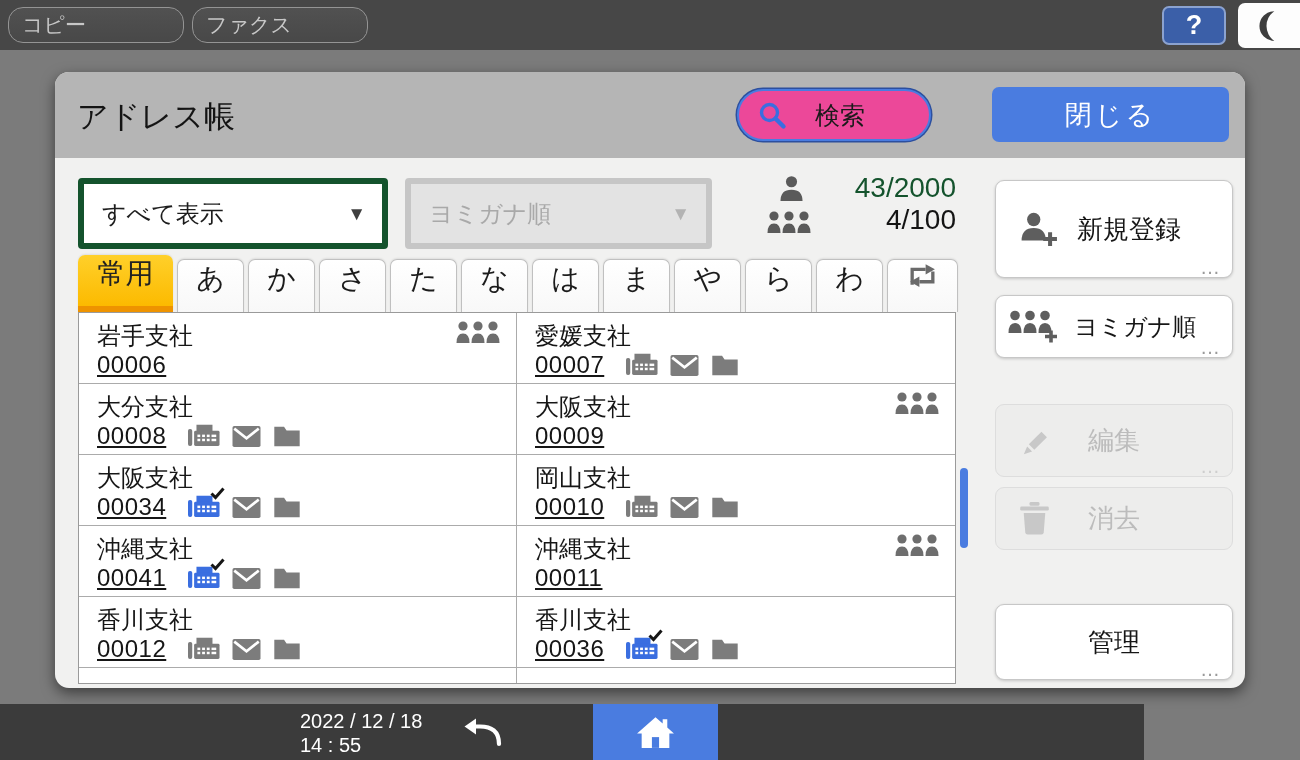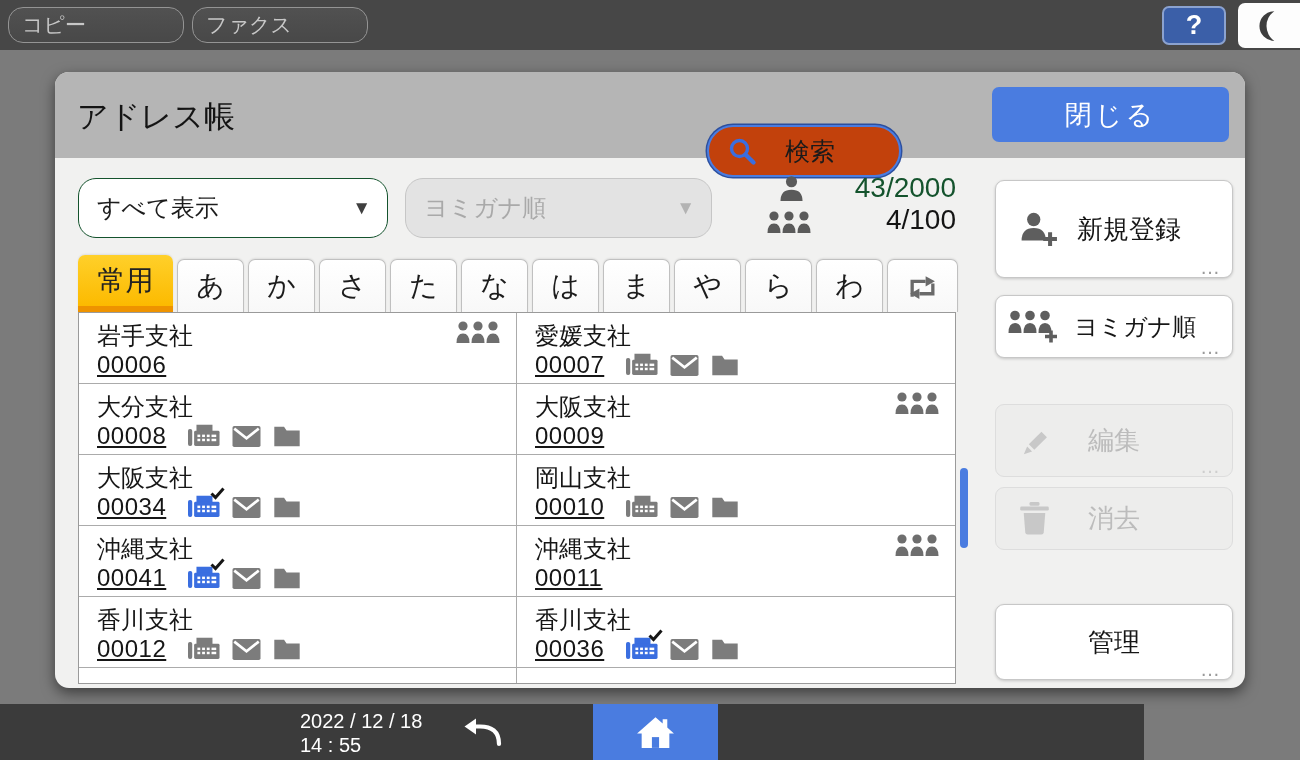--- a/index.html
+++ b/index.html
@@ -31,56 +31,56 @@
   .dialog {
     position:absolute; left:55px; top:72px; width:1190px; height:616px;
     background:#f1f1f0; border-radius:14px; box-shadow:0 5px 14px rgba(0,0,0,.5);
   }
   .dialog-header {
     position:absolute; left:0; top:0; width:1190px; height:86px;
     background:#b5b5b5; border-radius:14px 14px 0 0;
   }
   .dialog-title { position:absolute; left:22px; top:24px; font-size:31px; color:#141414; }
   .search-btn {
-    position:absolute; left:652px; top:17px; width:194px; height:52px;
-    background:#c2410c; border:2.5px solid #4a7ce0; border-radius:27px;
-    display:flex; align-items:center; box-shadow:0 0 0 1.5px #2c4f9e;margin-top:36px;
+    position:absolute; left:682px; top:17px; width:194px; height:52px;
+    background:#ec4899; border:2.5px solid #4a7ce0; border-radius:27px;
+    display:flex; align-items:center; box-shadow:0 0 0 1.5px #2c4f9e;
   }
   .search-btn .mag { margin-left:18px; }
   .search-label { font-size:25px; color:#1a1a1a; margin-left:28px; }
   .close-btn {
     position:absolute; left:937px; top:15px; width:237px; height:55px;
     background:#4a7ce0; border-radius:7px; color:#fff; font-size:27px;
     display:flex; align-items:center; justify-content:center; letter-spacing:3px;font-family:Liberation Mono, monospace;
   }
 
   
   .dd {
-    position:absolute; top:106px; height:60px; background:#fff;
-    border:1px solid #14532d; border-radius:18px; display:flex; align-items:center;
+    position:absolute; top:106px; height:71px; background:#fff;
+    border:6px solid #14532d; border-radius:4px; display:flex; align-items:center;
   }
   .dd-filter { left:23px; width:310px; }
   .dd-sort  { left:350px; width:307px; background:#e3e3e3; border-color:#c6c6c6; }
   .dd-value { font-size:24px; margin-left:18px; color:#1c1c1c; }
   .dd-sort .dd-value { color:#a9a9a9; }
   .dd-arrow { position:absolute; right:16px; font-size:19px; color:#3f3f3f; }
   .dd-sort .dd-arrow { color:#b3b3b3; }
 
   
   .counter-icon-person { position:absolute; left:724px; top:103px; }
   .counter-icon-group  { position:absolute; left:712px; top:139px; }
   .counter-contacts { position:absolute; left:700px; top:100px; width:201px; text-align:right; font-size:28px; color:#14532d; }
   .counter-groups   { position:absolute; left:700px; top:132px; width:201px; text-align:right; font-size:28px; color:#141414; }
 
   
   .kana-tab-bar { position:absolute; left:23px; top:183px; height:57px; display:flex; gap:4px; align-items:flex-end; }
   .kana-tab {
     width:67px; height:53px; background:linear-gradient(#ffffff,#f8f8f8);
     border:1px solid #c0c0c0; border-bottom:none; border-radius:7px 7px 0 0;
-    display:flex; align-items:center; justify-content:center;
+    display:flex; justify-content:center;
     font-size:28px; color:#1c1c1c; box-shadow:0 -1px 2px rgba(0,0,0,.08);
   }
   .kana-tab.selected {
     width:95px; height:57px; background:linear-gradient(#ffd02a,#fcba00);
     border:none; border-bottom:6px solid #ee9300; font-size:28px; color:#222;
   }
   .kana-tab.icon-tab { width:71px; }
 
   
   .address-grid {

